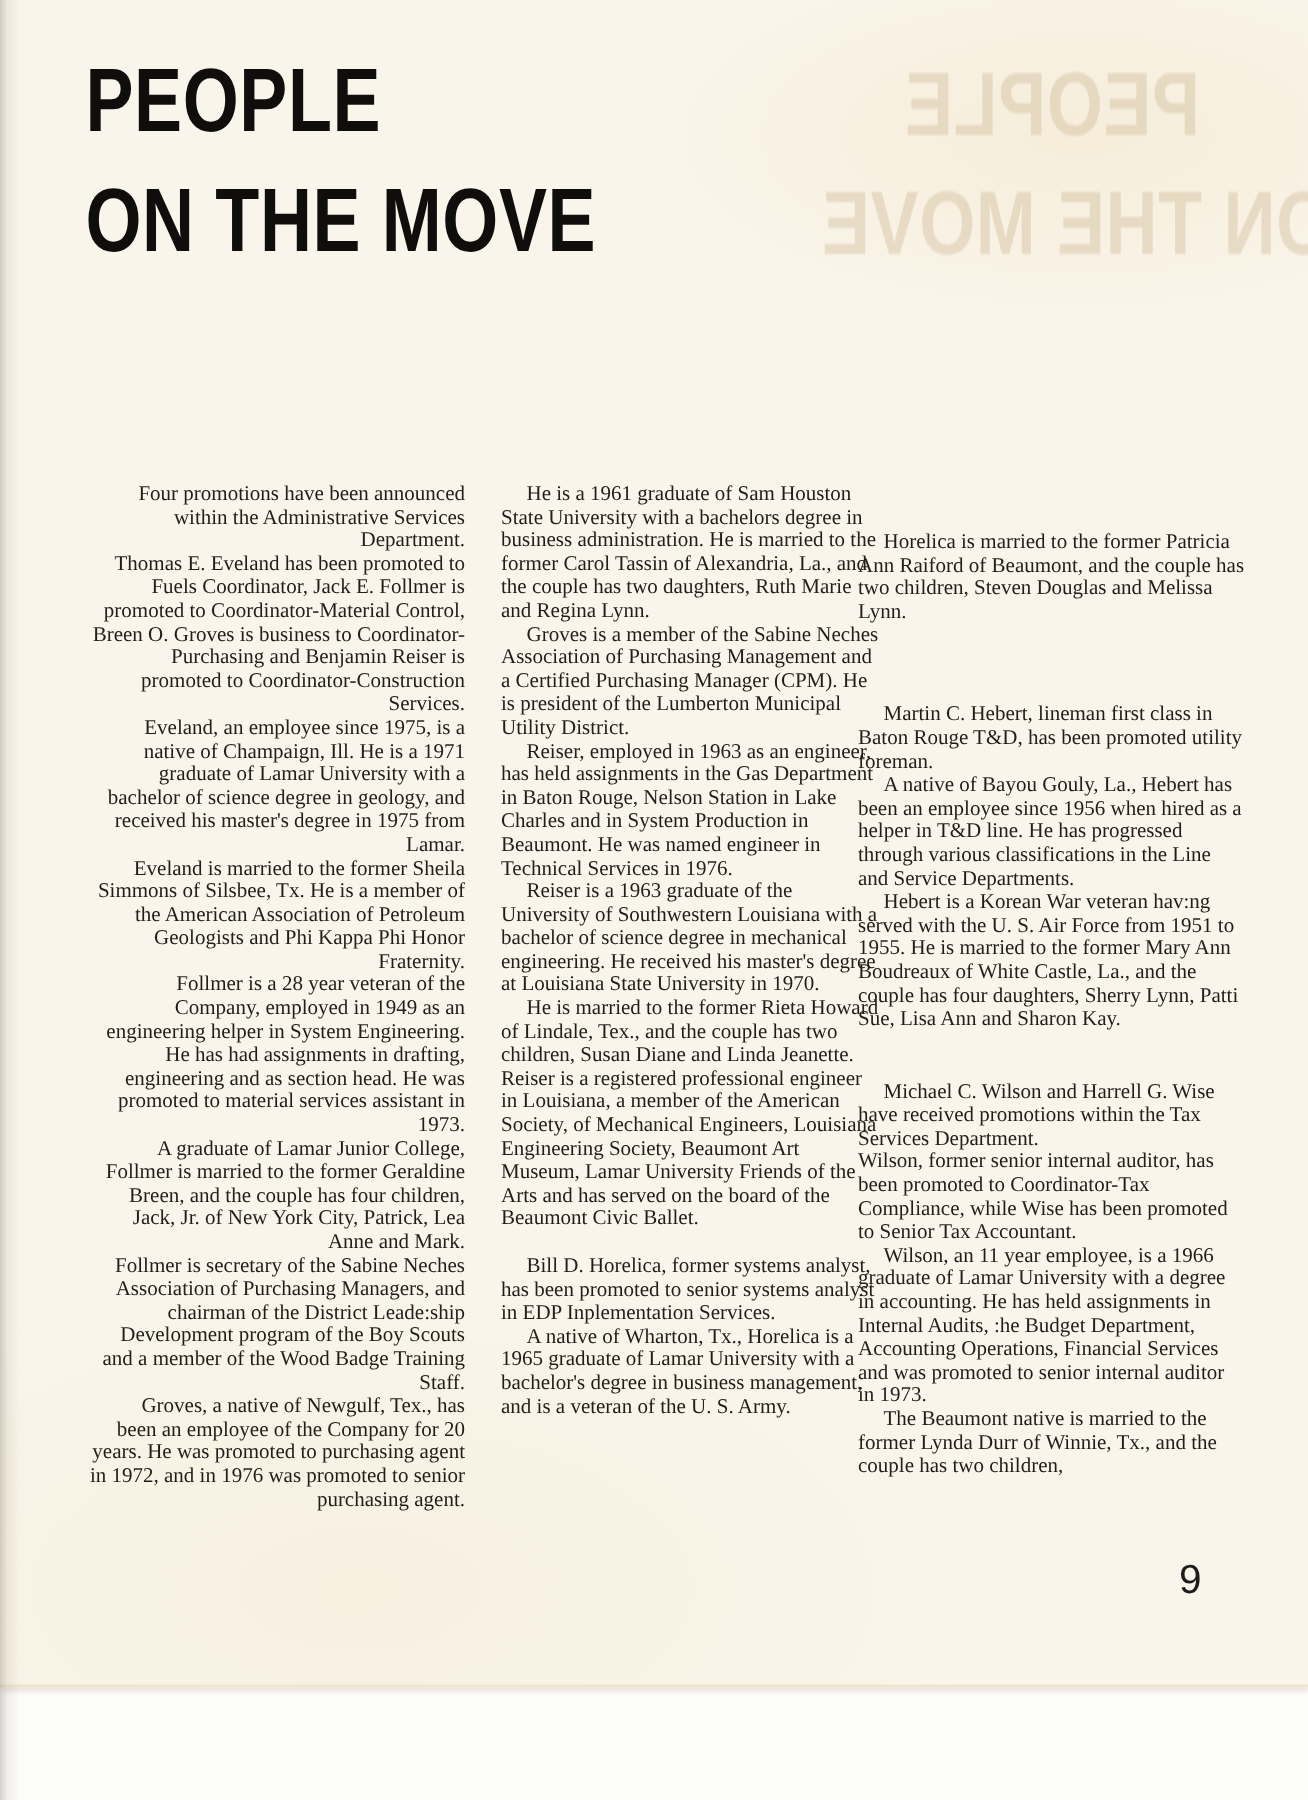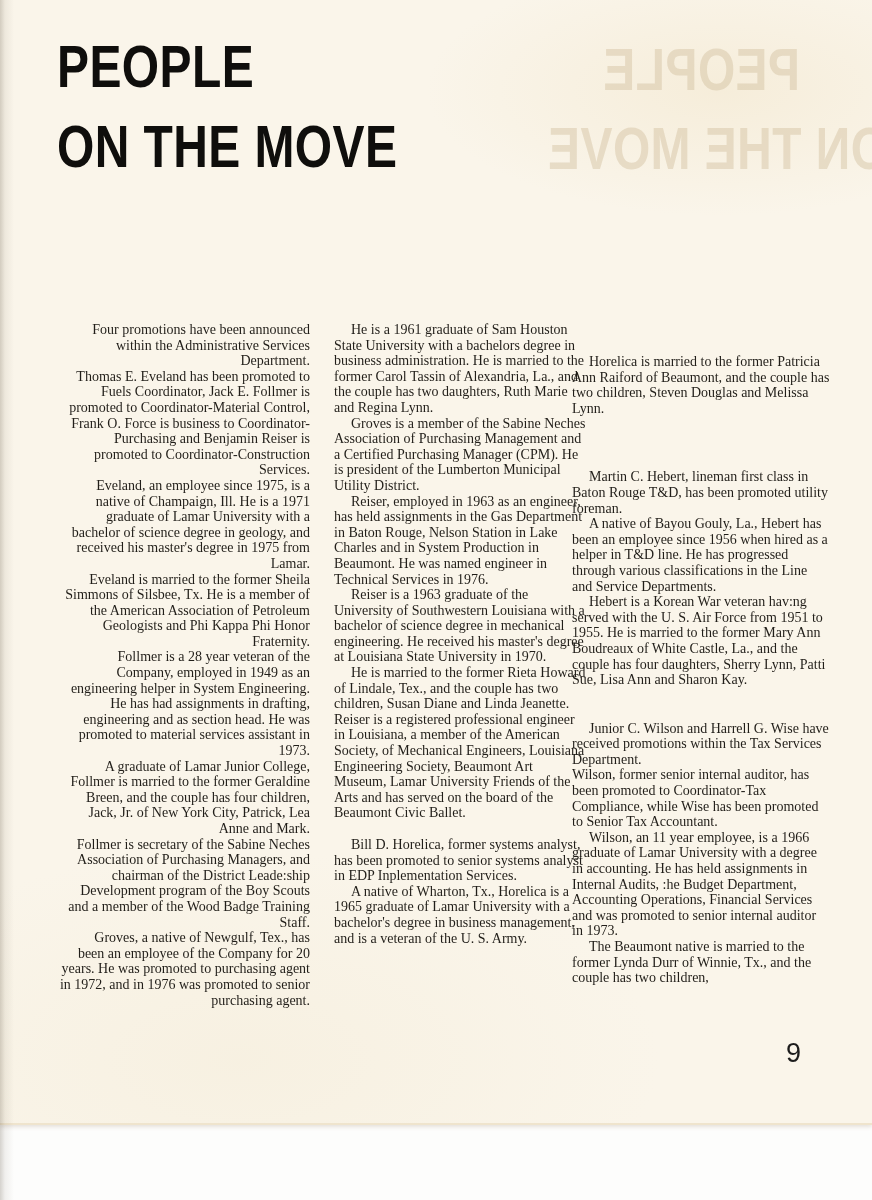--- a/index.html
+++ b/index.html
@@ -85,21 +85,21 @@
 <div class="paper">
 
   <div class="bleed-line b1">PEOPLE</div>
   <div class="bleed-line b2">ON THE MOVE</div>
 
   <div class="title-line t1">PEOPLE</div>
   <div class="title-line t2">ON THE MOVE</div>
 
   <div class="col col-1">
       <p class="para indent"><span>Four promotions have been announced within the Administrative Services Department.</span></p>
-      <p class="para indent"><b>Thomas E. Eveland</b><span> has been promoted to Fuels Coordinator, </span><b>Jack E. Follmer</b><span> is promoted to Coordinator-Material Control, </span><b>Frank O. Force</b><span> is business to Coordinator-Purchasing and </span><b>Benjamin Reiser</b><span> is promoted to Coordinator-Construction Services.</span></p>
+      <p class="para indent"><b>Thomas E. Eveland</b><span> has been promoted to Fuels Coordinator, </span><b>Jack E. Follmer</b><span> is promoted to Coordinator-Material Control, </span><b>Breen O. Groves</b><span> is business to Coordinator-Purchasing and </span><b>Benjamin Reiser</b><span> is promoted to Coordinator-Construction Services.</span></p>
       <p class="para indent"><span>Eveland, an employee since 1975, is a native of Champaign, Ill. He is a 1971 graduate of Lamar University with a bachelor of science degree in geology, and received his master's degree in 1975 from Lamar.</span></p>
       <p class="para indent"><span>Eveland is married to the former Sheila Simmons of Silsbee, Tx. He is a member of the American Association of Petroleum Geologists and Phi Kappa Phi Honor Fraternity.</span></p>
       <p class="para indent"><span>Follmer is a 28 year veteran of the Company, employed in 1949 as an engineering helper in System Engineering. He has had assignments in drafting, engineering and as section head. He was promoted to material services assistant in 1973.</span></p>
       <p class="para indent"><span>A graduate of Lamar Junior College, Follmer is married to the former Geraldine Breen, and the couple has four children, Jack, Jr. of New York City, Patrick, Lea Anne and Mark.</span></p>
       <p class="para indent"><span>Follmer is secretary of the Sabine Neches Association of Purchasing Managers, and chairman of the District Leade:ship Development program of the Boy Scouts and a member of the Wood Badge Training Staff.</span></p>
       <p class="para indent"><span>Groves, a native of Newgulf, Tex., has been an employee of the Company for 20 years. He was promoted to purchasing agent in 1972, and in 1976 was promoted to senior purchasing agent.</span></p>
     </div>
   <div class="col col-2">
       <p class="para indent"><span>He is a 1961 graduate of Sam Houston State University with a bachelors degree in business administration. He is married to the former Carol Tassin of Alexandria, La., and the couple has two daughters, Ruth Marie and Regina Lynn.</span></p>
       <p class="para indent"><span>Groves is a member of the Sabine Neches Association of Purchasing Management and a Certified Purchasing Manager (CPM). He is president of the Lumberton Municipal Utility District.</span></p>
@@ -107,21 +107,21 @@
       <p class="para indent"><span>Reiser is a 1963 graduate of the University of Southwestern Louisiana with a bachelor of science degree in mechanical engineering. He received his master's degree at Louisiana State University in 1970.</span></p>
       <p class="para indent"><span>He is married to the former Rieta Howard of Lindale, Tex., and the couple has two children, Susan Diane and Linda Jeanette. Reiser is a registered professional engineer in Louisiana, a member of the American Society, of Mechanical Engineers, Louisiana Engineering Society, Beaumont Art Museum, Lamar University Friends of the Arts and has served on the board of the Beaumont Civic Ballet.</span></p>
       <p class="para indent sp-small"><b>Bill D. Horelica</b><span>, former systems analyst, has been promoted to senior systems analyst in EDP Inplementation Services.</span></p>
       <p class="para indent"><span>A native of Wharton, Tx., Horelica is a 1965 graduate of Lamar University with a bachelor's degree in business management, and is a veteran of the U. S. Army.</span></p>
     </div>
   <div class="col col-3">
       <p class="para indent"><span>Horelica is married to the former Patricia Ann Raiford of Beaumont, and the couple has two children, Steven Douglas and Melissa Lynn.</span></p>
       <p class="para indent sp-large"><b>Martin C. Hebert</b><span>, lineman first class in Baton Rouge T&amp;D, has been promoted utility foreman.</span></p>
       <p class="para indent"><span>A native of Bayou Gouly, La., Hebert has been an employee since 1956 when hired as a helper in T&amp;D line. He has progressed through various classifications in the Line and Service Departments.</span></p>
       <p class="para indent"><span>Hebert is a Korean War veteran hav:ng served with the U. S. Air Force from 1951 to 1955. He is married to the former Mary Ann Boudreaux of White Castle, La., and the couple has four daughters, Sherry Lynn, Patti Sue, Lisa Ann and Sharon Kay.</span></p>
-      <p class="para indent sp-medium"><b>Junior C. Wilson</b><span> and </span><b>Harrell G. Wise</b><span> have received promotions within the Tax Services Department.</span></p>
+      <p class="para indent sp-medium"><b>Michael C. Wilson</b><span> and </span><b>Harrell G. Wise</b><span> have received promotions within the Tax Services Department.</span></p>
       <p class="para"><span>Wilson, former senior internal auditor, has been promoted to Coordinator-Tax Compliance, while Wise has been promoted to Senior Tax Accountant.</span></p>
       <p class="para indent"><span>Wilson, an 11 year employee, is a 1966 graduate of Lamar University with a degree in accounting. He has held assignments in Internal Audits, :he Budget Department, Accounting Operations, Financial Services and was promoted to senior internal auditor in 1973.</span></p>
       <p class="para indent"><span>The Beaumont native is married to the former Lynda Durr of Winnie, Tx., and the couple has two children,</span></p>
     </div>
 
   <div class="page-number">9</div>
 </div>
 
 <div class="scan-edge"></div>
 

